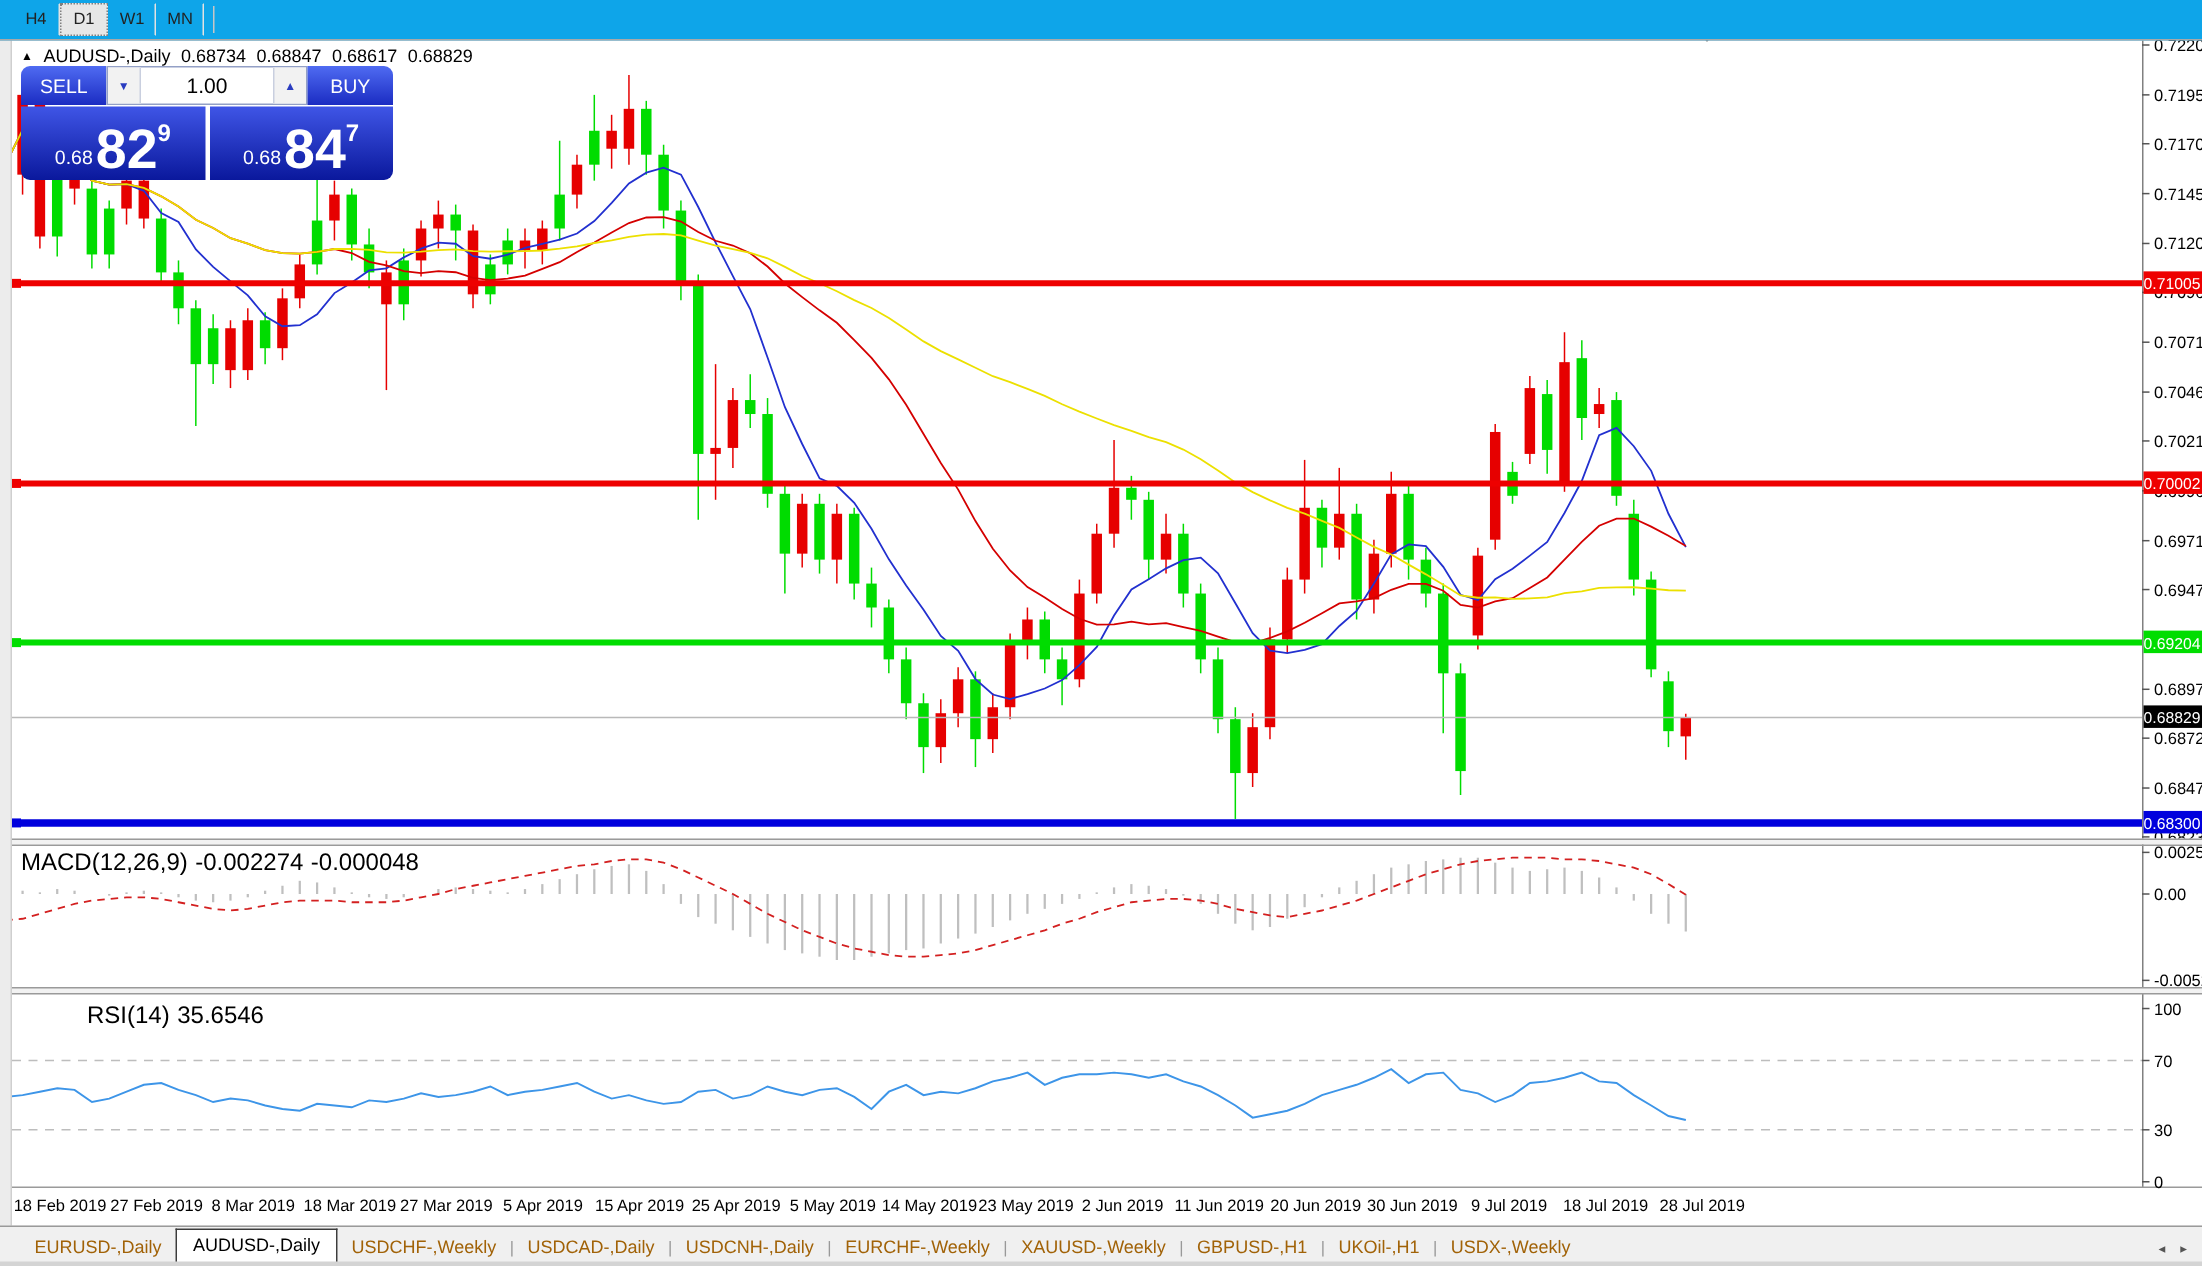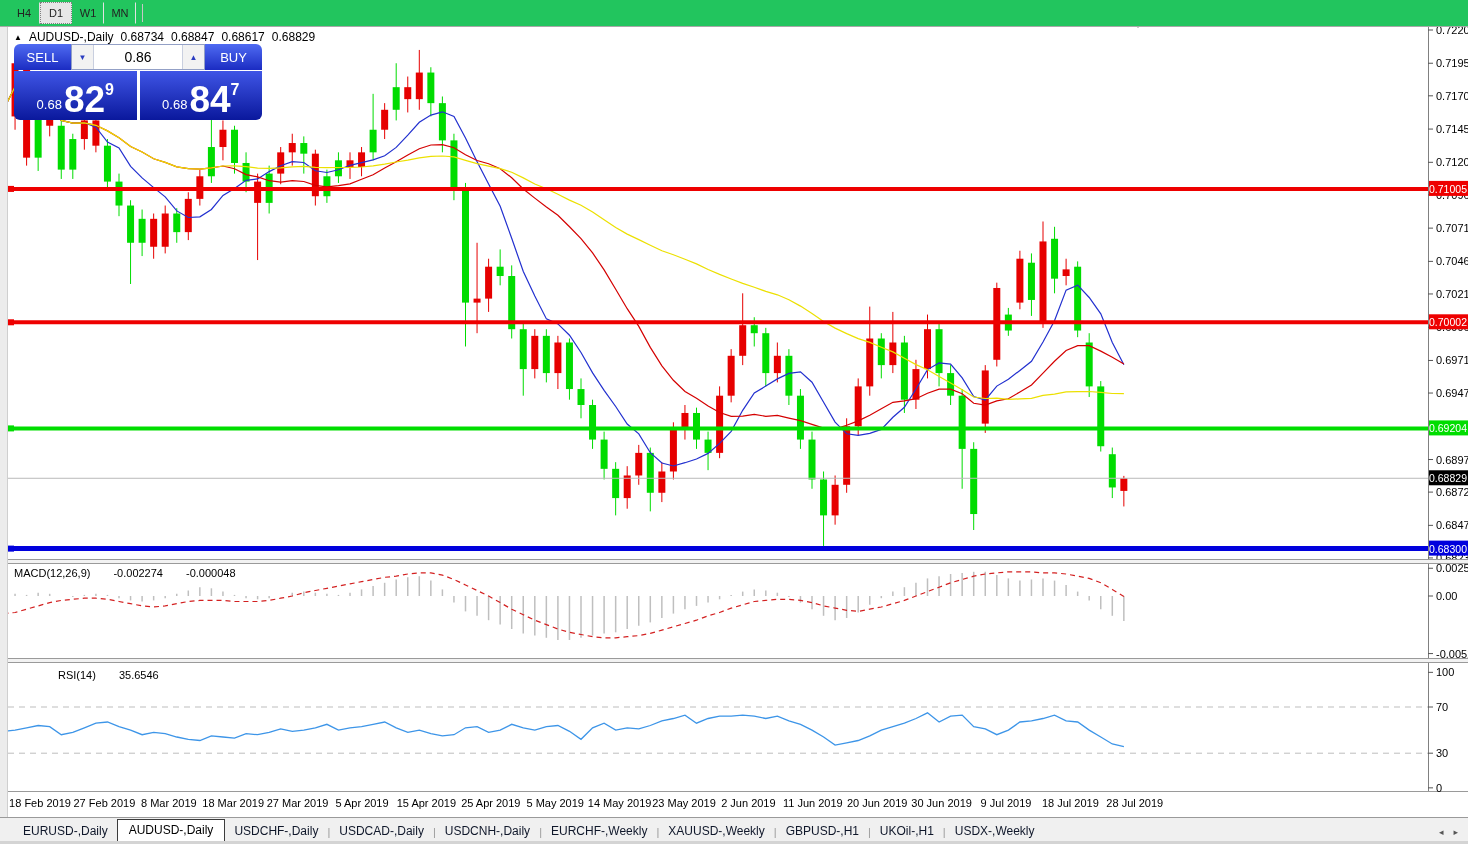--- a/index.html
+++ b/index.html
@@ -1,19 +1,19 @@
 <!DOCTYPE html>
 <html><head>
 <meta charset="utf-8">
 <style>
   html,body{margin:0;padding:0;width:1468px;height:844px;overflow:hidden;
     font-family:"Liberation Sans",sans-serif;background:#f0f0f0;}
   #app{position:relative;width:1468px;height:844px;background:#ffffff;}
   
-  .toolbar{position:absolute;left:0;top:0;right:0;height:26px;background:#22c55e;
+  .toolbar{position:absolute;left:0;top:0;right:0;height:26px;background:#0ea5e9;
     border-bottom:1px solid #a8a8a8;display:flex;align-items:center;padding-left:8px;z-index:5;text-align:right;}
   .tf-btn{min-width:30px;height:20px;display:flex;align-items:center;justify-content:center;
     font-size:11px;color:#222;border:1px solid transparent;border-right:1px solid #e2e2e2;cursor:default;}
   .tf-btn.active{background:#e7e7e7;border:1px dotted #808080;}
   .tb-sep{width:1px;height:18px;background:#c6c6c6;margin:0 6px;}
   
   .left-gutter{position:absolute;left:0;top:27px;width:7px;bottom:0;background:#ececec;
     border-right:1px solid #cfcfcf;z-index:3;}
   
   .symbol-header{position:absolute;left:14px;top:30px;z-index:2;display:flex;gap:7px;
@@ -33,25 +33,25 @@
   .vol{flex:1;display:flex;align-items:center;justify-content:center;font-size:14px;color:#000;}
   .tw-prices{display:flex;gap:3px;margin-top:1px;}
   .price-panel{flex:1;height:46px;background:linear-gradient(#3f55e6,#0a189c);color:#fff;
     display:flex;align-items:flex-end;justify-content:center;padding-bottom:3px;}
   .price-panel.left{border-radius:0 0 0 6px;}
   .price-panel.right{border-radius:0 0 6px 0;}
   .pp-small{font-size:13px;font-weight:normal;margin:0 2px 5px 0;}
   .pp-big{font-size:37px;font-weight:bold;line-height:0.88;}
   .pp-sup{font-size:16px;font-weight:bold;margin-bottom:18px;}
   
-  .ind-label{position:absolute;left:14px;z-index:2;font-size:11px;color:#000;display:flex;gap:23px;}
+  .ind-label{position:absolute;left:14px;z-index:2;font-size:16px;color:#000;display:flex;gap:5px;}
   
   .tabbar{position:absolute;left:0;right:0;top:817px;height:24px;background:#f0f0f0;
     border-top:1px solid #9a9a9a;display:flex;align-items:flex-end;padding-left:14px;z-index:5;}
-  .tab{font-size:12px;color:#0f172a;padding:3px 9px 4px 9px;white-space:nowrap;cursor:default;}
+  .tab{font-size:12px;color:#a16207;padding:3px 9px 4px 9px;white-space:nowrap;cursor:default;}
   .tab.active{background:#fff;border:1px solid #3c3c3c;border-bottom:none;color:#000;padding:3px 11px 5px 11px;}
   .tab-sep{color:#999;font-size:11px;padding-bottom:4px;}
   .tab-arrows{margin-left:auto;margin-right:10px;display:flex;gap:10px;align-items:center;
     padding-bottom:5px;color:#555;font-size:9px;}
   .statusbar{position:absolute;left:0;right:0;top:841px;height:3px;background:#d4d4d4;z-index:5;}
   svg{position:absolute;left:0;top:0;z-index:1;pointer-events:none;}
 </style>
 </head>
 <body>
 
@@ -473,21 +473,21 @@
     <span>0.68847</span>
     <span>0.68617</span>
     <span>0.68829</span>
   </div>
 
   <div class="trade-widget">
     <div class="tw-top">
       <div class="btn-sell">SELL</div>
       <div class="spin">
         <div class="spin-btn">▼</div>
-        <div class="vol">0.86</div>
+        <div class="vol">1.00</div>
         <div class="spin-btn up">▲</div>
       </div>
       <div class="btn-buy">BUY</div>
     </div>
     <div class="tw-prices">
       <div class="price-panel left">
         <span class="pp-small">0.68</span>
         <span class="pp-big">82</span>
         <span class="pp-sup">9</span>
       </div>
@@ -506,21 +506,21 @@
   </div>
   <div class="ind-label" style="top:669px;padding-left:44px;">
     <span>RSI(14)</span>
     <span>35.6546</span>
   </div>
 
   <div class="tabbar">
     <div id="tabs-container" style="display:flex;align-items:flex-end;">
         <span class="tab">EURUSD-,Daily</span>
         <span class="tab active">AUDUSD-,Daily</span>
-        <span class="tab">USDCHF-,Daily</span>
+        <span class="tab">USDCHF-,Weekly</span>
         <span class="tab-sep">|</span>
         <span class="tab">USDCAD-,Daily</span>
         <span class="tab-sep">|</span>
         <span class="tab">USDCNH-,Daily</span>
         <span class="tab-sep">|</span>
         <span class="tab">EURCHF-,Weekly</span>
         <span class="tab-sep">|</span>
         <span class="tab">XAUUSD-,Weekly</span>
         <span class="tab-sep">|</span>
         <span class="tab">GBPUSD-,H1</span>

